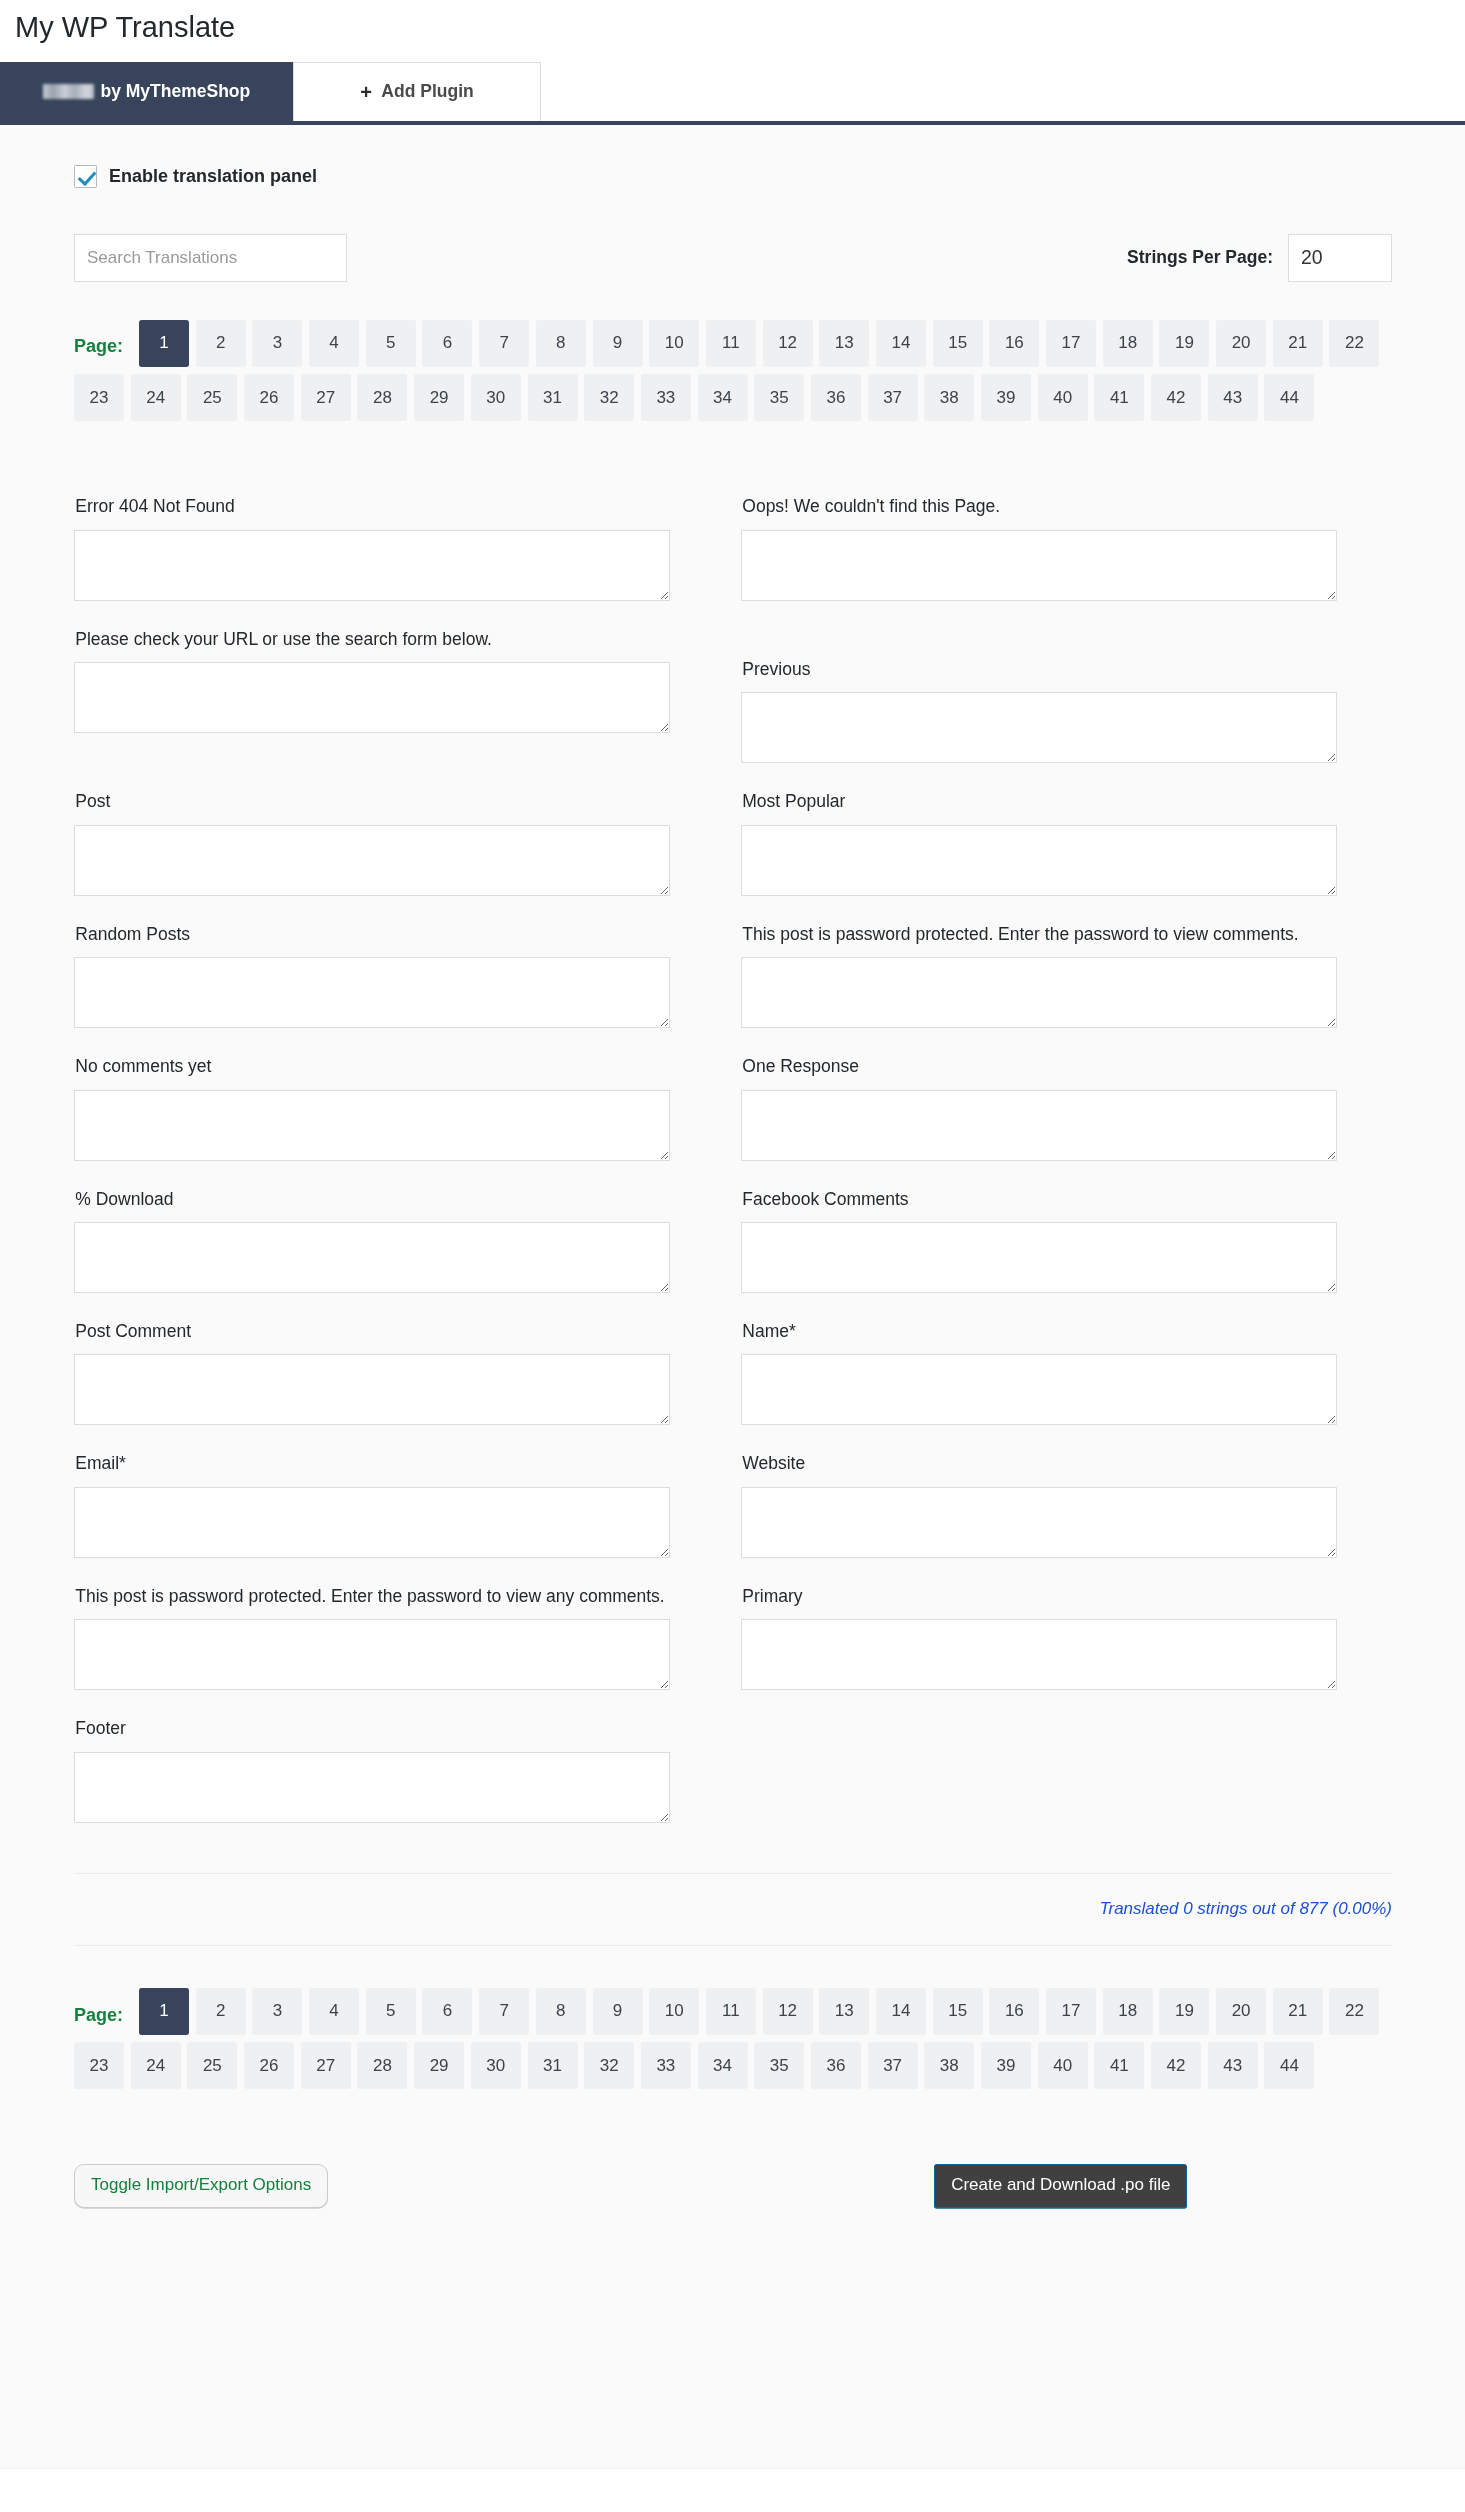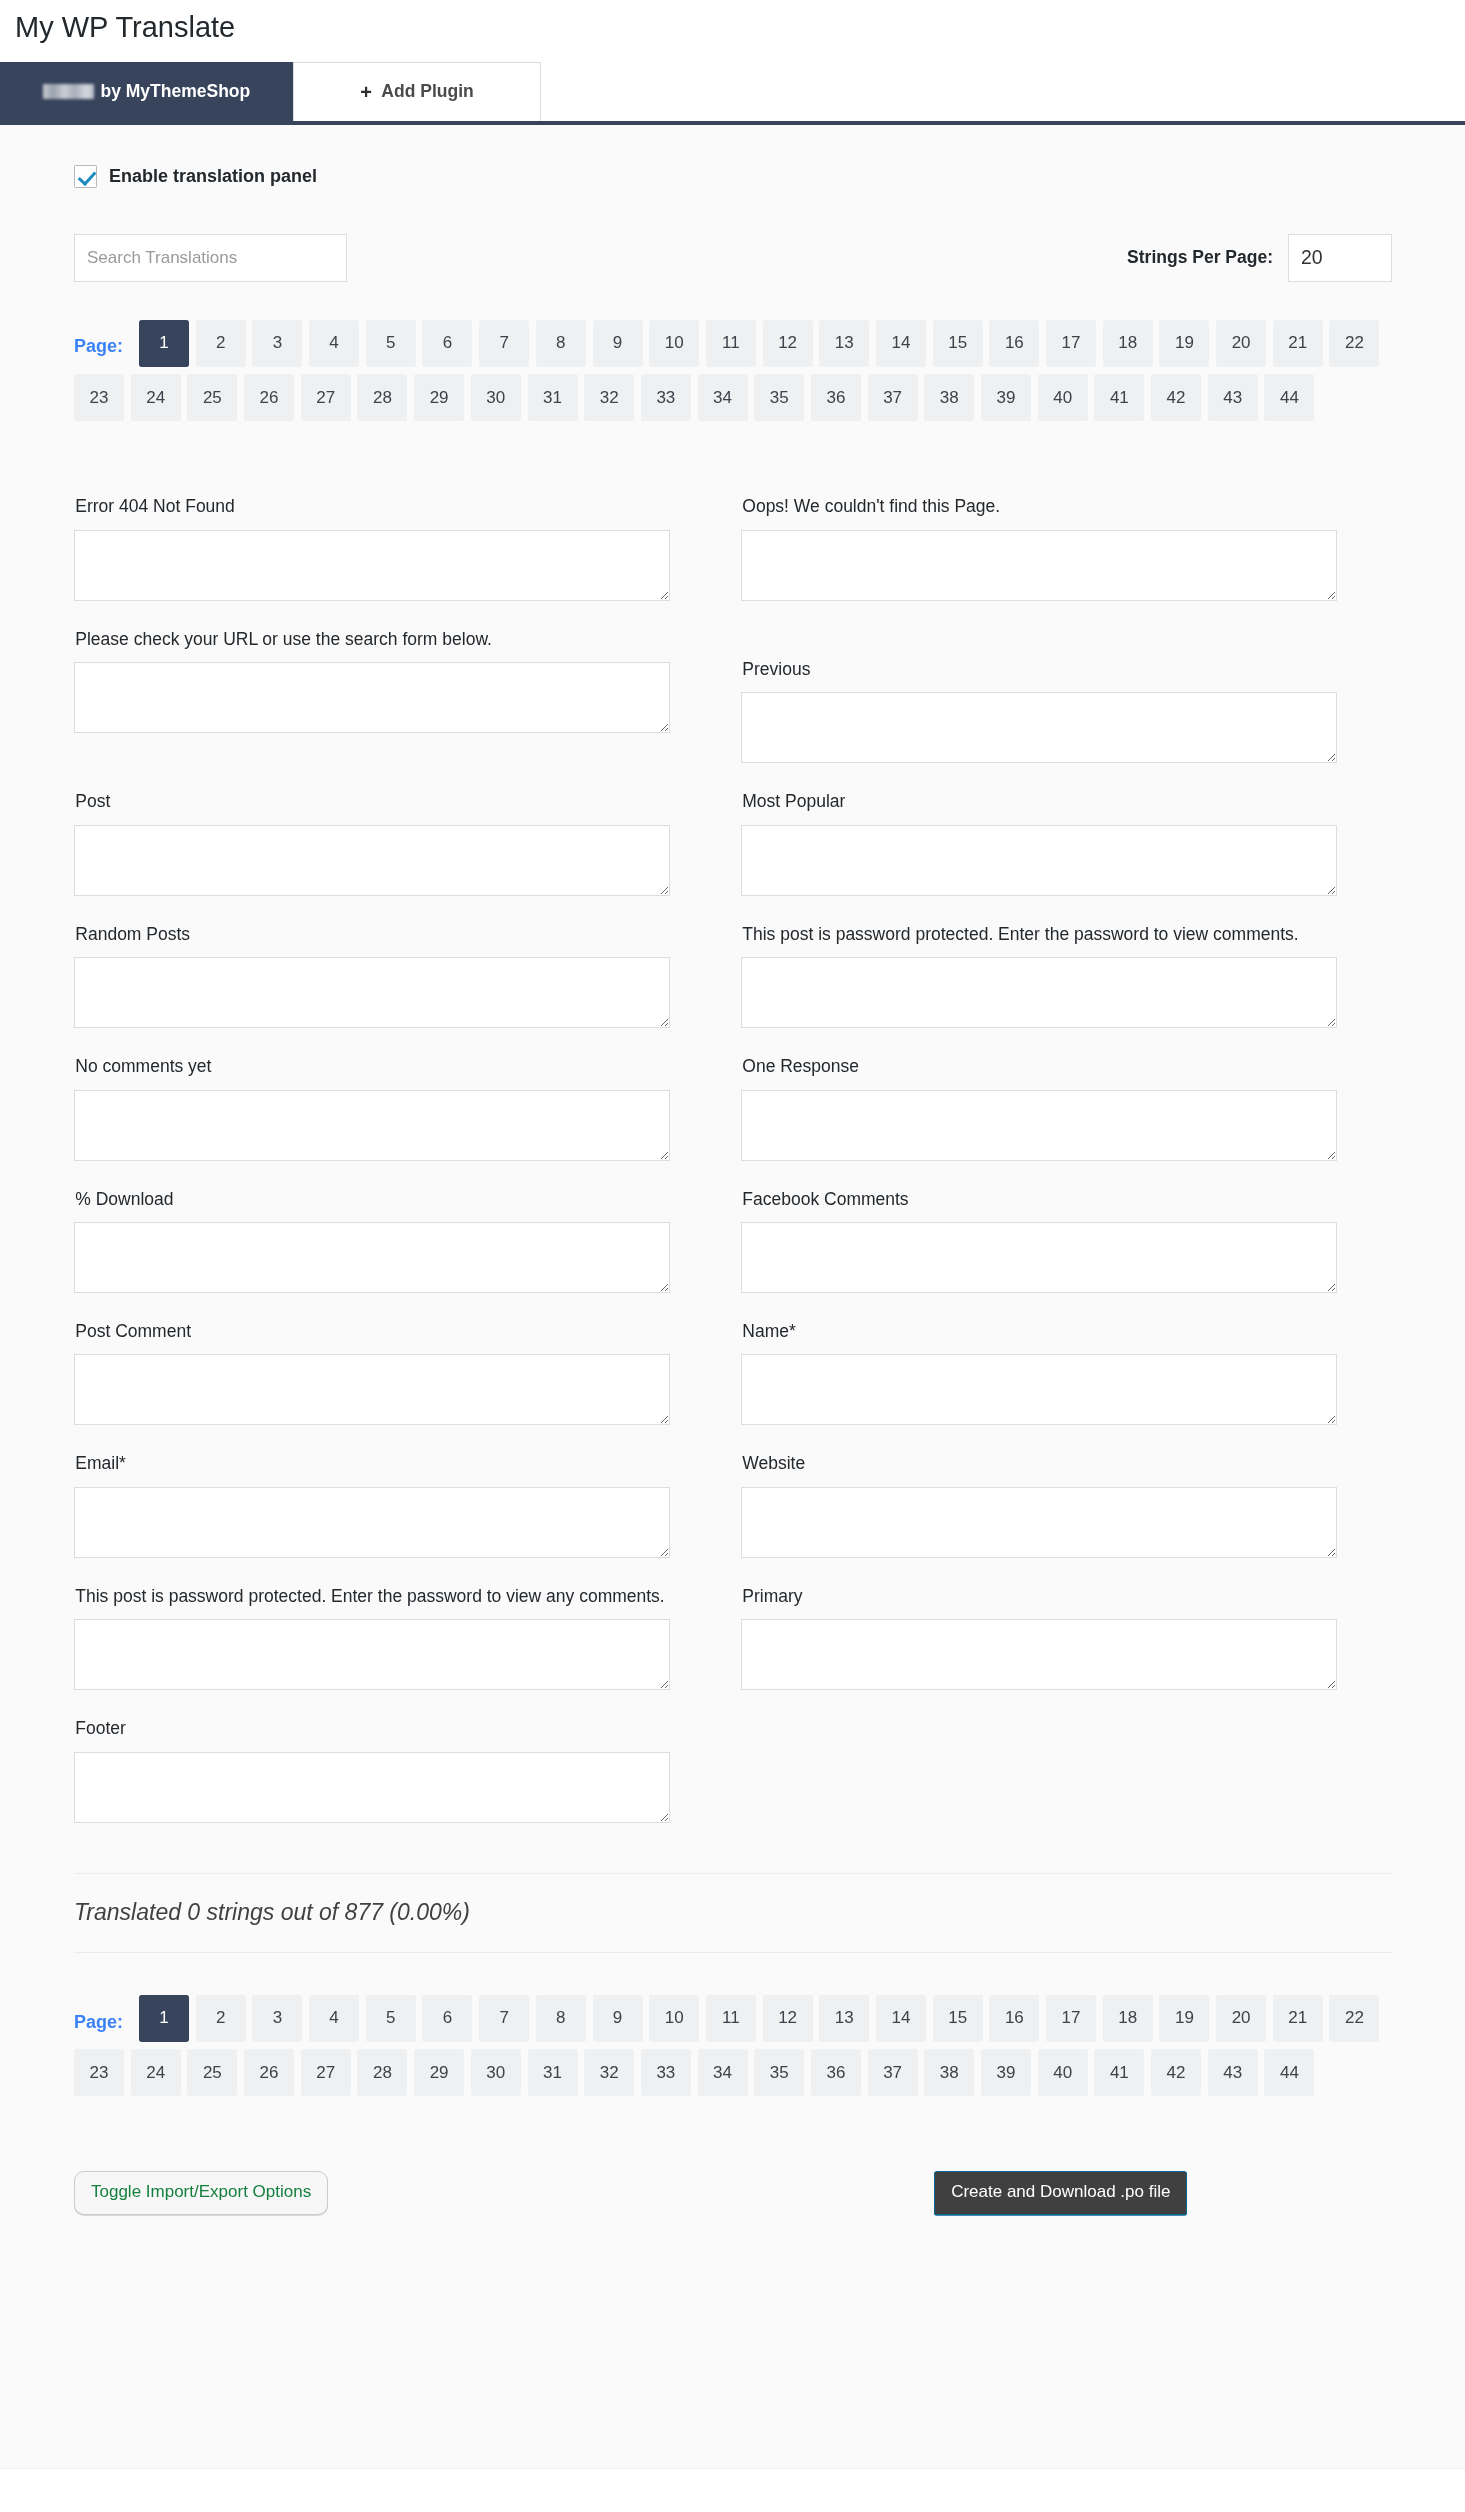--- a/index.html
+++ b/index.html
@@ -150,21 +150,21 @@
   
   .pager {
     margin-top: 38px;
     display: flex;
     flex-wrap: wrap;
     align-items: center;
   }
   .pager-label {
     font-size: 18px;
     font-weight: 700;
-    color: #3b82f6;
+    color: #15803d;
     margin-right: 16px;
     height: 47px;
     display: flex;
     align-items: center;
   }
   .pg {
     width: 50px; height: 47px;
     margin: 0 6.7px 7.4px 0;
     background: #eef0f2;
     color: #3c434a;
@@ -205,24 +205,24 @@
     padding: 5.4px 6.7px;
     border-radius: 0;
   }
 
   .divider {
     border: none;
     border-top: 0.7px solid #ececec;
     margin: 23px 0 0 0;
   }
   .status-text {
-    text-align: left;
+    text-align: right;
     font-style: italic;
-    font-size: 23px;
-    color: #404040;
+    font-size: 17px;
+    color: #1d4ed8;
     padding: 25.6px 0 0 0;
   }
   .divider2 {
     border: none;
     border-top: 0.7px solid #ececec;
     margin: 25.6px 0 0 0;
   }
 
   .pager-bottom { margin-top: 42px; }
 

